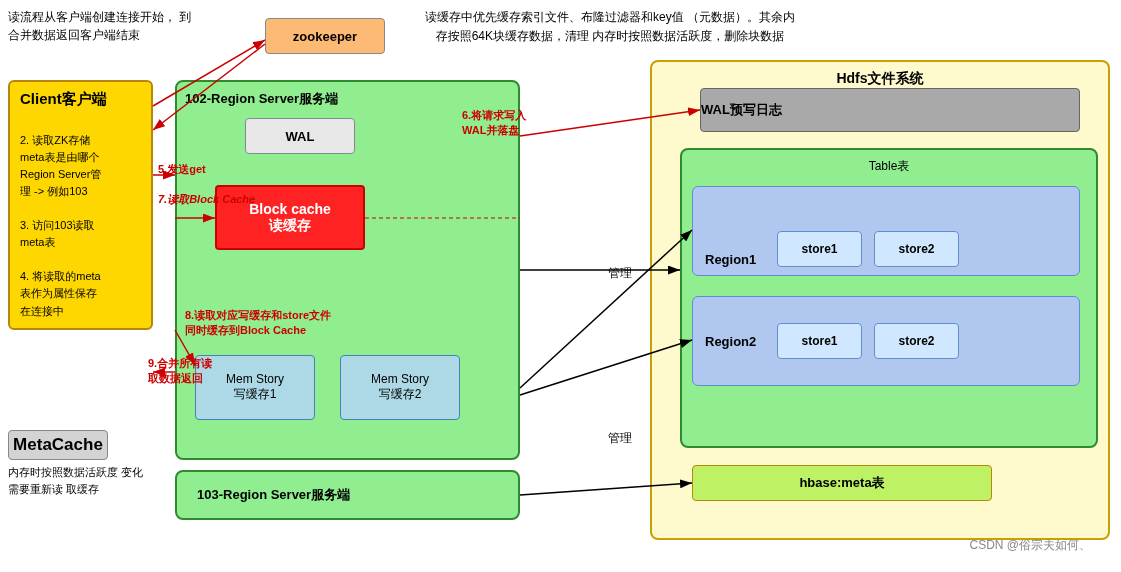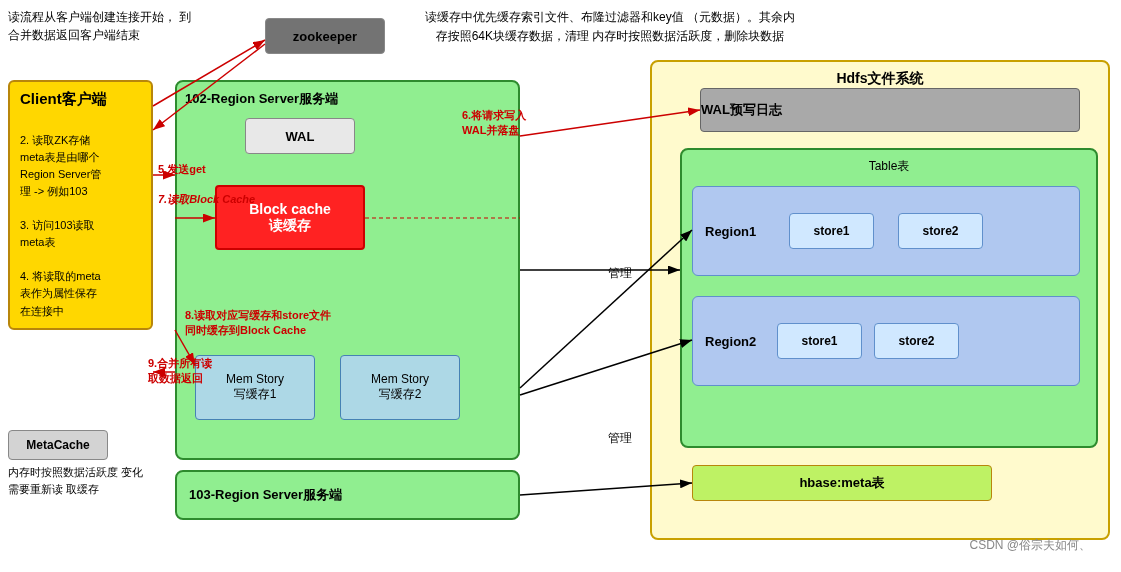--- a/index.html
+++ b/index.html
@@ -36,21 +36,21 @@
       color: #000;
       line-height: 1.6;
       text-align: center;
     }
     
     .zookeeper-box {
       position: absolute;
       top: 18px; left: 265px;
       width: 120px;
       height: 36px;
-      background: #737373;
+      background: #fdba74;
       border: 1.5px solid #888;
       border-radius: 4px;
       display: flex;
       align-items: center;
       justify-content: center;
       font-size: 13px;
       font-weight: bold;
     }
     
     .client-box {
@@ -76,21 +76,21 @@
       position: absolute;
       top: 430px; left: 8px;
       width: 100px;
       height: 30px;
       background: #d3d3d3;
       border: 1.5px solid #888;
       border-radius: 4px;
       display: flex;
       align-items: center;
       justify-content: center;
-      font-size: 12px;
+      font-size: 17px;
       font-weight: bold;
     }
     .metacache-text {
       position: absolute;
       top: 464px; left: 8px;
       width: 145px;
       font-size: 11px;
       line-height: 1.5;
     }
     
@@ -177,21 +177,21 @@
     .region103-box {
       position: absolute;
       top: 470px; left: 175px;
       width: 345px;
       height: 50px;
       background: #90ee90;
       border: 2px solid #2e8b2e;
       border-radius: 8px;
       display: flex;
       align-items: center;
-      padding-left: 12px;
+      padding-left: 20px;
     }
     .region103-title {
       font-size: 13px;
       font-weight: bold;
     }
     
     .hdfs-outer {
       position: absolute;
       top: 60px; left: 650px;
       width: 460px;
@@ -241,23 +241,23 @@
     
     .region1-box {
       position: absolute;
       top: 186px; left: 692px;
       width: 388px;
       height: 90px;
       background: #b0c8f0;
       border: 1.5px solid #6090cc;
       border-radius: 6px;
       display: flex;
-      align-items: center;
+      align-items: flex-end;
       padding: 8px 12px;
-      gap: 24px;
+      gap: 12px;
     }
     .region1-label {
       font-size: 13px;
       font-weight: bold;
       min-width: 60px;
     }
     .store-box {
       background: #d0e8ff;
       border: 1.5px solid #6090cc;
       border-radius: 4px;

